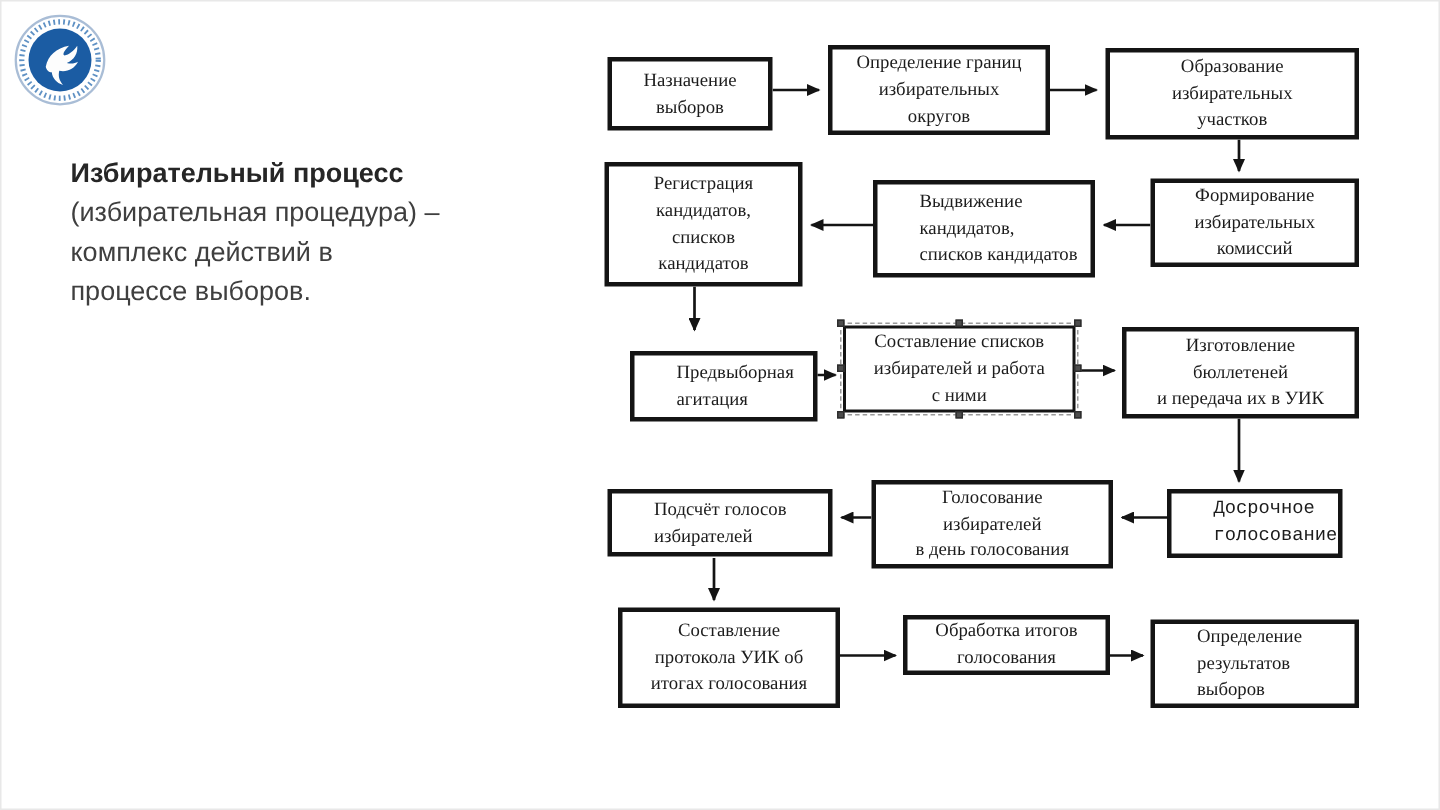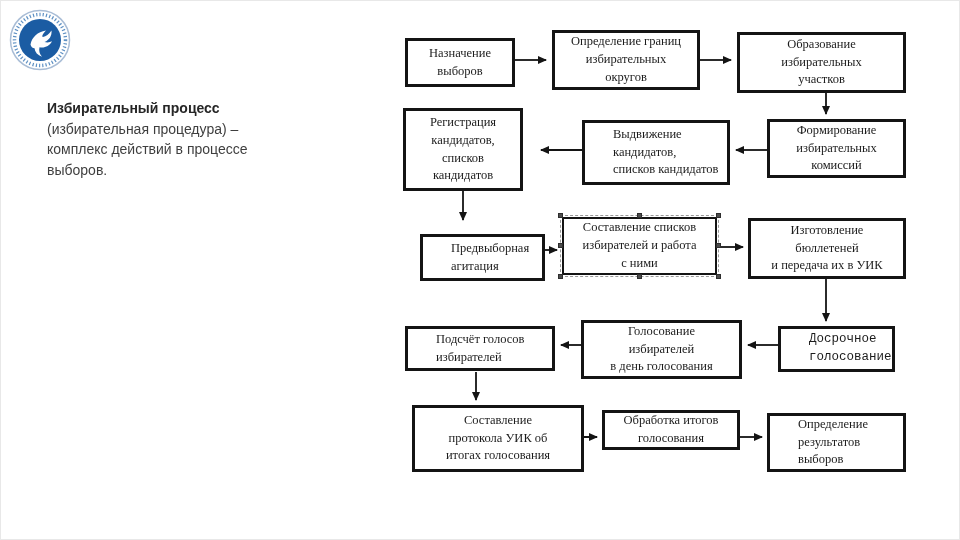--- a/index.html
+++ b/index.html
@@ -3,21 +3,21 @@
 <meta charset="utf-8">
 <style>
   html,body{margin:0;padding:0;}
   body{width:960px;height:540px;background:#f2f2f2;font-family:"Liberation Sans","DejaVu Sans",sans-serif;}
   .slide{position:relative;width:960px;height:540px;background:#ffffff;overflow:hidden;box-shadow:inset 0 0 0 1px #e8e8e8;}
 
   
   .logo{position:absolute;left:8px;top:8px;width:64px;height:64px;}
 
   
-  .intro{position:absolute;left:47px;top:84px;width:252px;font-size:14px;line-height:1.47;color:#3f3f3f;}
+  .intro{position:absolute;left:47px;top:84px;width:252px;font-size:18px;line-height:1.47;color:#3f3f3f;}
   .intro b{color:#262626;font-weight:bold;}
 
   
   .chart{position:absolute;left:395px;top:25px;width:520px;height:460px;}
   .arrows{position:absolute;left:0;top:0;pointer-events:none;}
   .box{position:absolute;box-sizing:border-box;background:#ffffff;border:3px solid #141414;
        display:flex;align-items:center;justify-content:center;text-align:center;
        font-family:"Liberation Serif","DejaVu Serif",serif;font-size:12.5px;line-height:1.42;
        color:#1c1c1c;padding:2px 4px;cursor:default;}
   .box .lbl{white-space:pre-line;}
@@ -28,30 +28,30 @@
   .box.selected::after{content:"";position:absolute;inset:-4px;border:1px dashed #9a9a9a;pointer-events:none;}
   .handle{position:absolute;width:5px;height:5px;background:#4d4d4d;border:1px solid #2e2e2e;box-sizing:border-box;z-index:2;}
   .h-tl{left:-6px;top:-6px;} .h-tm{left:calc(50% - 3px);top:-6px;} .h-tr{right:-6px;top:-6px;}
   .h-ml{left:-6px;top:calc(50% - 3px);} .h-mr{right:-6px;top:calc(50% - 3px);}
   .h-bl{left:-6px;bottom:-6px;} .h-bm{left:calc(50% - 3px);bottom:-6px;} .h-br{right:-6px;bottom:-6px;}
 
   
   .b1 {left:10px; top:13px; width:110px;height:49px;}
   .b2 {left:157px;top:5px;  width:148px;height:60px;}
   .b3 {left:342px;top:7px;  width:169px;height:61px;}
-  .b4 {left:8px;  top:83px; width:120px;height:83px;}
+  .b4 {left:8px;  top:83px; width:132px;height:83px;}
   .b5 {left:187px;top:95px; width:148px;height:65px;}
   .b6 {left:372px;top:94px; width:139px;height:59px;text-align:center;}
   .b7 {left:13px; top:209px;width:125px;height:47px;margin-left:12px;}
   .b8 {left:167px;top:192px;width:155px;height:58px;}
   .b9 {left:353px;top:193px;width:158px;height:61px;}
   .b10{left:10px; top:301px;width:150px;height:45px;}
   .b11{left:186px;top:295px;width:161px;height:59px;}
   .b12{left:383px;top:301px;width:117px;height:46px;font-family:Liberation Mono, monospace;}
-  .b13{left:17px; top:380px;width:172px;height:67px;}
+  .b13{left:17px; top:380px;width:148px;height:67px;}
   .b14{left:207px;top:385px;width:138px;height:40px;}
   .b15{left:372px;top:388px;width:139px;height:59px;}
 </style>
 </head>
 <body>
 
 <div class="slide">
 
   <svg class="logo" viewBox="0 0 64 64">
     <circle cx="32" cy="32" r="29.5" fill="#ffffff" stroke="#a9bdd6" stroke-width="1.5"></circle>

